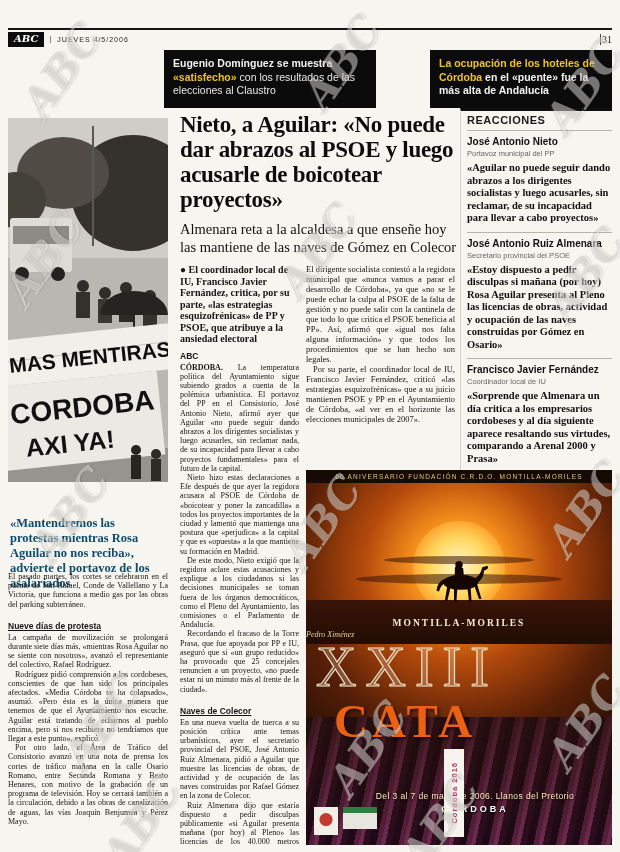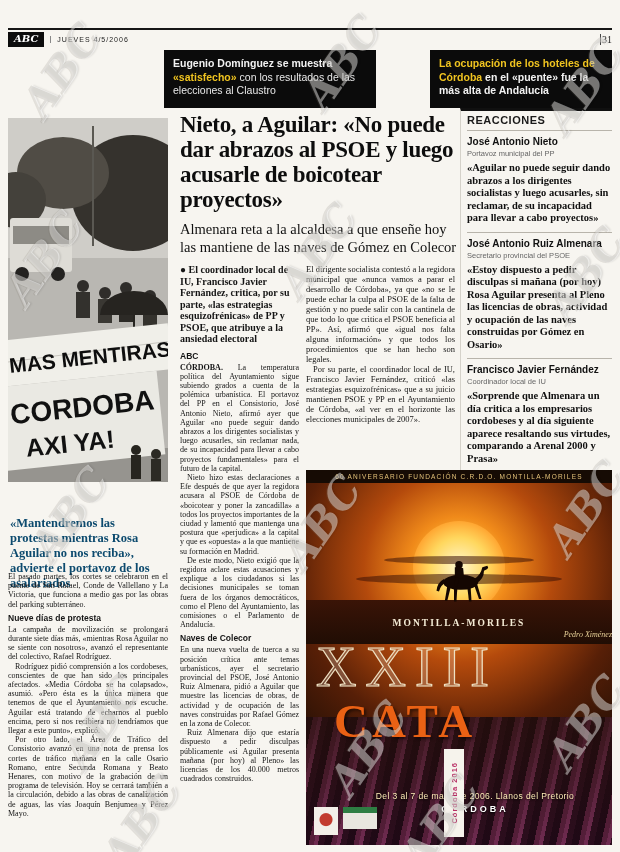--- a/index.html
+++ b/index.html
@@ -32,21 +32,21 @@
   
   .photo { position:absolute; left:8px; top:118px; width:160px; height:364px; background:#b4b2ad; }
   .photo svg { display:block; width:100%; height:100%; }
   .caption { position:absolute; left:10px; top:516px; width:155px;
              font:600 12.5px/15px "Liberation Serif", serif; color:#0c4a6e; }
 
   
   .body-text { font:8px/9.2px "Liberation Serif", serif; text-align:justify; color:#151515; }
   .bp { margin:0; }
   .bp + .bp { text-indent:7px; }
-  .crosshead { font:bold 8.5px/10px "Liberation Sans", sans-serif; margin:4px 0 2px; text-align:left; }
+  .crosshead { font:bold 8.5px/10px "Liberation Sans", sans-serif; margin:12px 0 2px; text-align:left;text-decoration:underline; }
   .leftcol { position:absolute; left:8px; top:572px; width:160px; height:274px; overflow:hidden; }
 
   
   .headline { position:absolute; left:180px; top:112px; width:282px;
               font:bold 23px/25px "Liberation Serif", serif; letter-spacing:-0.3px; color:#0d0d0d; }
   .subhead  { position:absolute; left:180px; top:220px; width:280px;
               font:14.5px/18px "Liberation Serif", serif; color:#111; }
   .col-a { position:absolute; left:180px; top:264px; width:119px; height:582px; overflow:hidden; }
   .col-b { position:absolute; left:306px; top:264px; width:149px; height:202px; overflow:hidden;
            font-size:8.5px; line-height:10px; }
@@ -74,21 +74,21 @@
          background:radial-gradient(circle, #fff8d0 0%, #ffd75e 45%, #ff9e2a 75%, rgba(255,158,42,0) 100%); }
   .cloud { position:absolute; left:50%; transform:translateX(-50%); background:rgba(58,16,6,0.55);
            border-radius:50%; z-index:2; }
   .c1 { top:86px;  width:150px; height:8px; }
   .c2 { top:104px; width:206px; height:10px; }
   .ground { position:absolute; top:130px; left:0; right:0; height:44px; z-index:2;
             background:linear-gradient(#3a1407, #200d04); }
   .horse { position:absolute; left:50%; top:84px; width:84px; height:50px; transform:translateX(-50%); z-index:3; }
   .ad-brand { position:absolute; top:148px; left:0; width:100%; text-align:center; z-index:4;
               font:bold 9.5px "Liberation Serif", serif; letter-spacing:2px; color:#f5ecd6; }
-  .ad-brand-sub { position:absolute; top:160px; left:0; width:100%; text-align:right; z-index:4;
+  .ad-brand-sub { position:absolute; top:160px; left:0; width:100%; text-align:left; z-index:4;
                   font:italic 8px "Liberation Serif", serif; color:#e6cf96; }
   .xxiii { position:absolute; top:168px; left:10px; z-index:4; font:56px/58px "Liberation Serif", serif;
            letter-spacing:9px; color:rgba(255,248,230,0.22); -webkit-text-stroke:1.2px #efe2c4; }
   .cata  { position:absolute; top:226px; left:28px; z-index:4; font:bold 47px/50px "Liberation Serif", serif;
            letter-spacing:4px; color:#ea6114; text-shadow:2px 2px 3px rgba(0,0,0,0.55); }
   .vineyard { position:absolute; bottom:0; left:0; right:0; height:128px; z-index:2;
               background:repeating-linear-gradient(102deg, #2a0c1e 0 7px, #73294f 7px 12px, #93396b 12px 16px, #3a1228 16px 22px); }
   .vineyard::after { content:""; position:absolute; inset:0;
                      background:linear-gradient(rgba(32,14,5,0.7), rgba(0,0,0,0.25)); }
   .ad-dates { position:absolute; bottom:44px; left:40px; right:8px; text-align:center; z-index:5;
@@ -196,20 +196,21 @@
 
   <h1 class="headline">Nieto, a Aguilar: «No puede dar abrazos al PSOE y luego acusarle de boicotear proyectos»</h1>
   <h2 class="subhead">Almenara reta a la alcaldesa a que enseñe hoy las mantiene de las naves de Gómez en Colecor</h2>
 
   <div class="col-a body-text">
     <div class="lead">● El coordinador local de IU, Francisco Javier Fernández, critica, por su parte, «las estrategias esquizofrénicas» de PP y PSOE, que atribuye a la ansiedad electoral</div>
     <div class="byline">ABC</div>
     <p class="bp"><b class="dateline">CÓRDOBA.</b> <span>La temperatura política del Ayuntamiento sigue subiendo grados a cuenta de la polémica urbanística. El portavoz del PP en el Consistorio, José Antonio Nieto, afirmó ayer que Aguilar «no puede seguir dando abrazos a los dirigentes socialistas y luego acusarles, sin reclamar nada, de su incapacidad para llevar a cabo proyectos fundamentales» para el futuro de la capital.</span></p>
     <p class="bp">Nieto hizo estas declaraciones a Efe después de que ayer la regidora acusara al PSOE de Córdoba de «boicotear y poner la zancadilla» a todos los proyectos importantes de la ciudad y lamentó que mantenga una postura que «perjudica» a la capital y que es «opuesta» a la que mantiene su formación en Madrid.</p>
     <p class="bp">De este modo, Nieto exigió que la regidora aclare estas acusaciones y explique a los ciudadanos si las decisiones municipales se toman fuera de los órganos democráticos, como el Pleno del Ayuntamiento, las comisiones o el Parlamento de Andalucía.</p>
+    <p class="bp">Recordando el fracaso de la Torre Prasa, que fue apoyada por PP e IU, aseguró que si «un grupo reducido» ha provocado que 25 concejales renuncien a un proyecto, «no puede estar ni un minuto más al frente de la ciudad».</p>
     <div class="crosshead">Naves de Colecor</div>
     <p class="bp">En una nueva vuelta de tuerca a su posición crítica ante temas urbanísticos, ayer el secretario provincial del PSOE, José Antonio Ruiz Almenara, pidió a Aguilar que muestre las licencias de obras, de actividad y de ocupación de las naves construidas por Rafael Gómez en la zona de Colecor.</p>
     <p class="bp">Ruiz Almenara dijo que estaría dispuesto a pedir disculpas públicamente «si Aguilar presenta mañana (por hoy) al Pleno» las licencias de los 40.000 metros cuadrados construidos.</p>
   </div>
 
   <div class="col-b body-text">
     <p class="bp">El dirigente socialista contestó a la regidora municipal que «nunca vamos a parar el desarrollo de Córdoba», ya que «no se le puede echar la culpa al PSOE de la falta de gestión y no puede salir con la cantinela de que todo lo que critica el PSOE beneficia al PP». Así, afirmó que «igual nos falta alguna información» y que todos los procedimientos que se han hecho son legales.</p>
     <p class="bp">Por su parte, el coordinador local de IU, Francisco Javier Fernández, criticó «las estrategias esquizofrénicas» que a su juicio mantienen PSOE y PP en el Ayuntamiento de Córdoba, «al ver en el horizonte las elecciones municipales de 2007».</p>
   </div>
 

